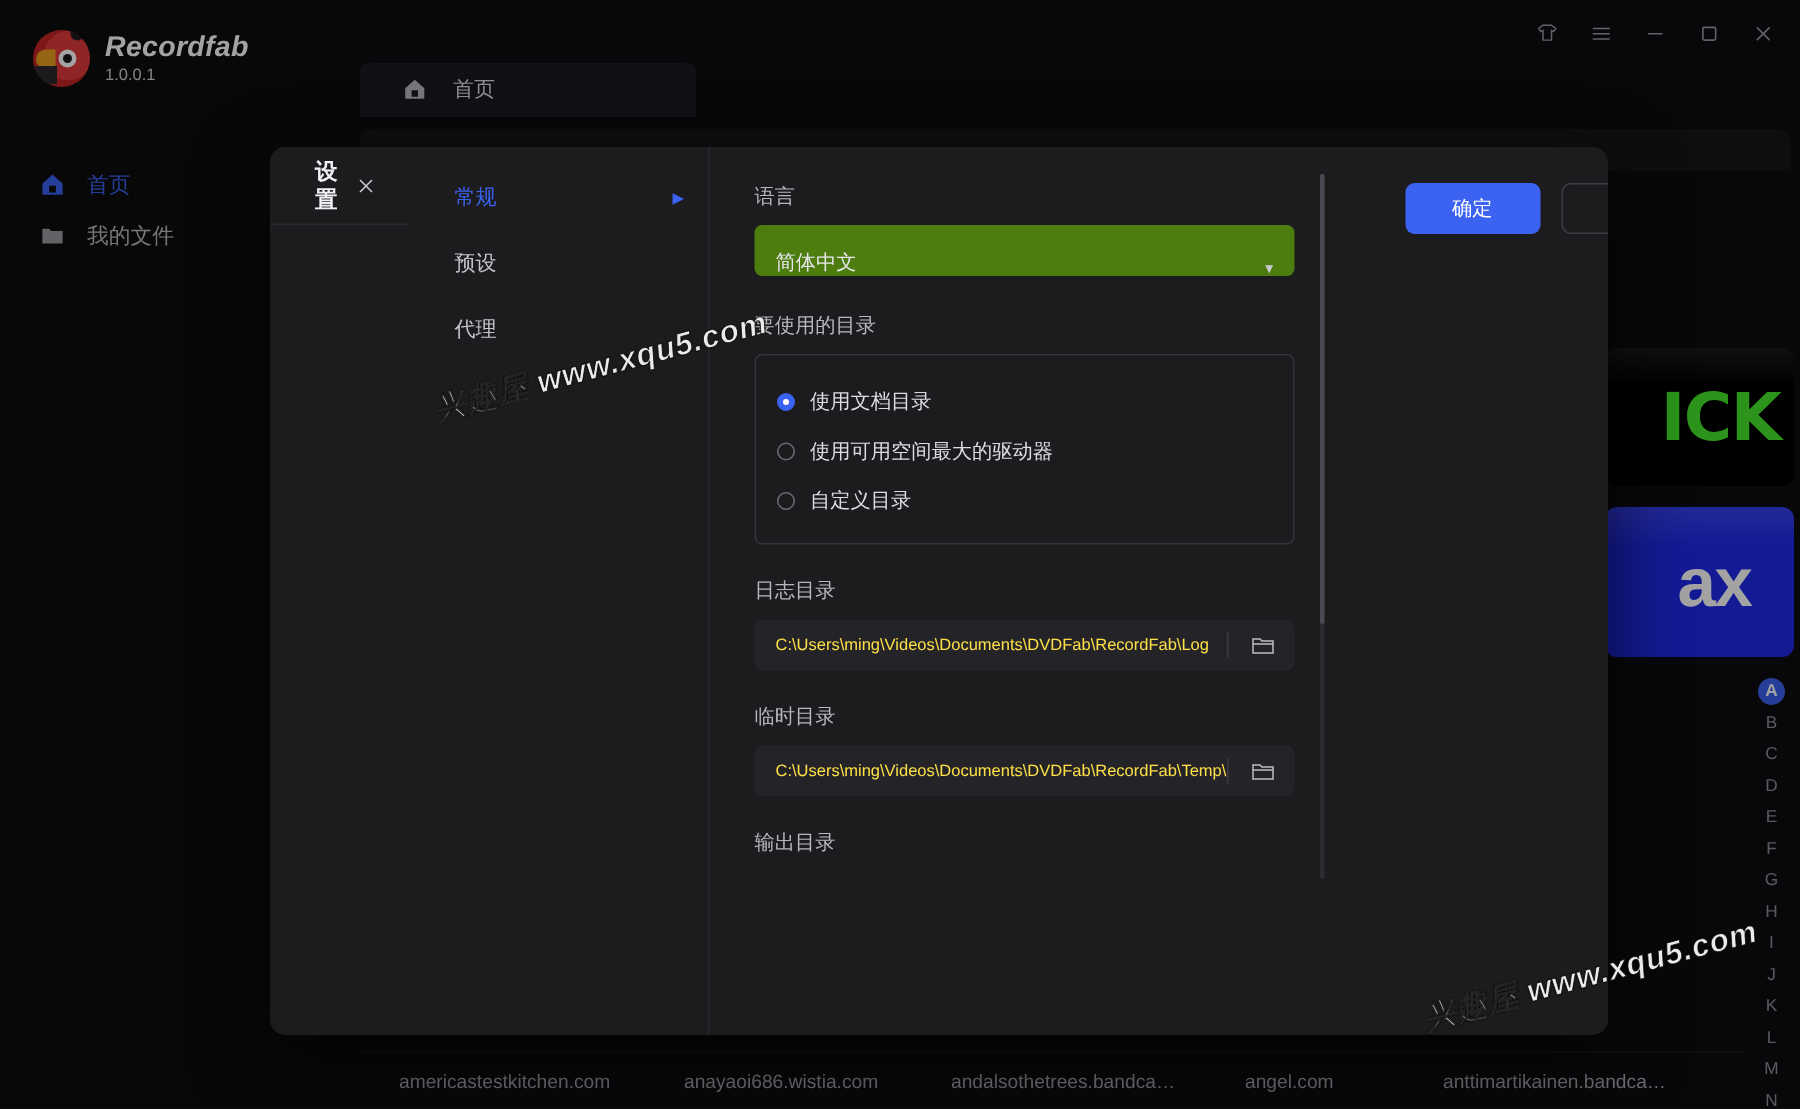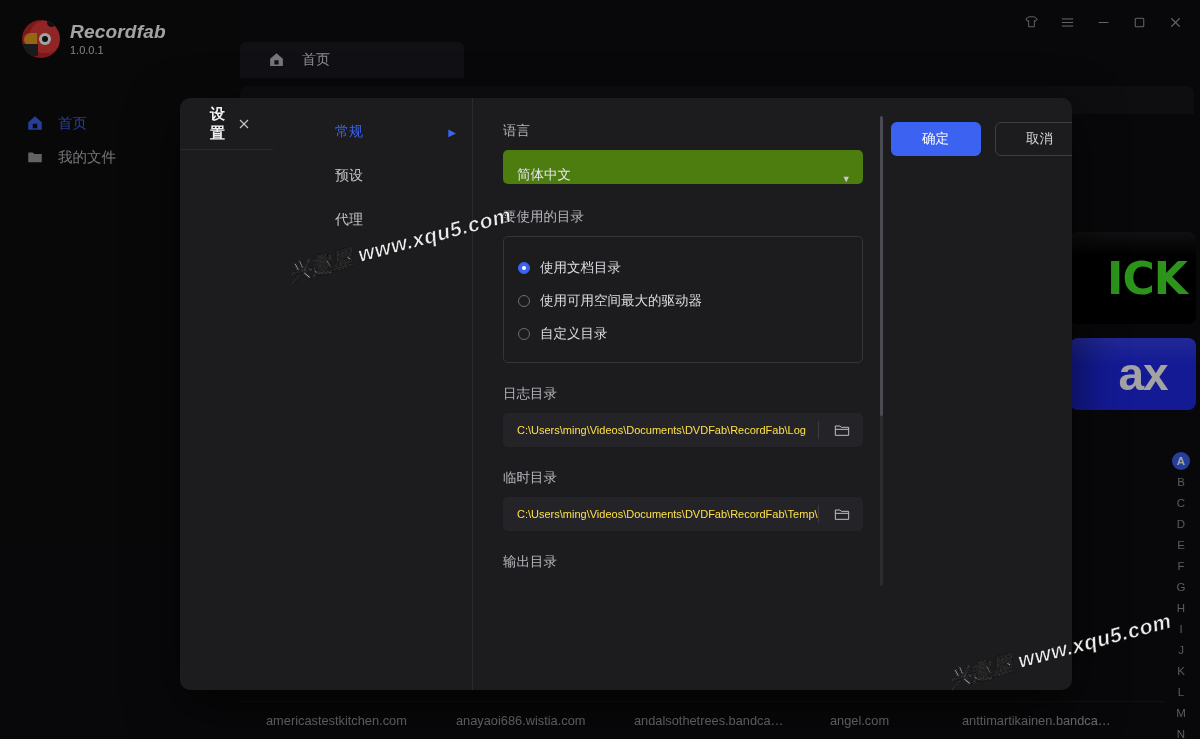--- a/index.html
+++ b/index.html
@@ -83,21 +83,21 @@
   }
 
   
   .card {
     position: absolute; border-radius: 8px; overflow: hidden;
     display: flex; align-items: center; justify-content: center;
     font-weight: 800; letter-spacing: -1px;
   }
   .card-nick { left: 830px; top: 232px; width: 126px; height: 92px; background: #000; }
   .card-nick .t { color: #46e82a; font-size: 44px; font-family: "DejaVu Sans", sans-serif; transform: translateX(14px); }
-  .card-max { left: 830px; top: 338px; width: 126px; height: 72px; background: #1f2ae8; }
+  .card-max { left: 830px; top: 338px; width: 126px; height: 100px; background: #1f2ae8; }
   .card-max .t { color: #fff; font-size: 46px; transform: translateX(10px); }
   .card-shine { position:absolute; left:0; top:0; right:0; height:26px;
       background: linear-gradient(180deg, rgba(255,255,255,.10), rgba(255,255,255,0)); }
 
   
   .alpha {
     position: absolute; right: 4px; top: 452px; width: 30px;
     display: flex; flex-direction: column; align-items: center; gap: 3px;
   }
   .alpha span {
@@ -132,21 +132,21 @@
     padding: 0 18px 0 30px; border-bottom: 1px solid #2a2a2e;
   }
   .modal-title { font-size: 15px; color: #f0f0f4; font-weight: 600; }
   .modal-close { margin-left: auto; width: 30px; height: 30px; display:flex;
       align-items:center; justify-content:center; cursor: pointer; color:#c9c9d0; }
 
   .modal-body { flex: 1; display: flex; min-height: 0; }
   .side-tabs { width: 200px; border-right: 1px solid #2a2a2e; padding-top: 12px; flex: 0 0 auto; }
   .side-tab {
     display: flex; align-items: center; height: 44px; padding: 0 16px 0 30px;
-    font-size: 14px; color: #c4c4cb; cursor: pointer; margin-left: 32px;
+    font-size: 14px; color: #c4c4cb; cursor: pointer;
   }
   .side-tab.active { color: #3b62f0; }
   .side-tab .arrow { margin-left: auto; color: #3b62f0; font-size: 10px; }
 
   .pane { flex: 1; min-width: 0; position: relative; overflow: hidden; padding: 24px 28px 0 30px; }
   .fld-label { font-size: 13.5px; color: #b6b6bd; margin-bottom: 10px; }
   .select {
     height: 34px; background: #4d7c0f; border-radius: 5px;
     display: flex; align-items: flex-end; padding: 0 12px 0 14px;
     font-size: 13.5px; color: #e6e6ec; cursor: pointer; margin-bottom: 24px;
@@ -172,21 +172,21 @@
   .path-field .browse { width: 34px; height: 26px; display:flex; align-items:center;
       justify-content:center; cursor:pointer; color:#bdbdc4; }
 
   .pane-scroll { position: absolute; right: 8px; top: 18px; width: 3px; height: 470px;
       background: #2b2b30; border-radius: 2px; }
   .pane-scroll .thumb { position:absolute; left:0; top:0; width:3px; height:300px;
       background:#4a4a52; border-radius:2px; }
 
   .modal-foot {
     height: 82px; display: flex; align-items: center; justify-content: flex-end;
-    gap: 14px; padding-right: 18px; flex: 0 0 auto;
+    gap: 14px; padding-right: 18px; flex: 0 0 auto; margin-left: 46px;
   }
   .btn { height: 34px; min-width: 90px; border-radius: 6px; font-size: 13.5px;
       display: flex; align-items: center; justify-content: center; cursor: pointer; border: none; }
   .btn-primary { background: #3b62f0; color: #fff; }
   .btn-ghost { background: transparent; color: #d2d2d8; border: 1px solid #3d3d44; }
 
   
   .wm {
     position: absolute; font-size: 21px; font-weight: 800; font-style: italic;
     color: rgba(255,255,255,.92); letter-spacing: .5px; white-space: nowrap;

